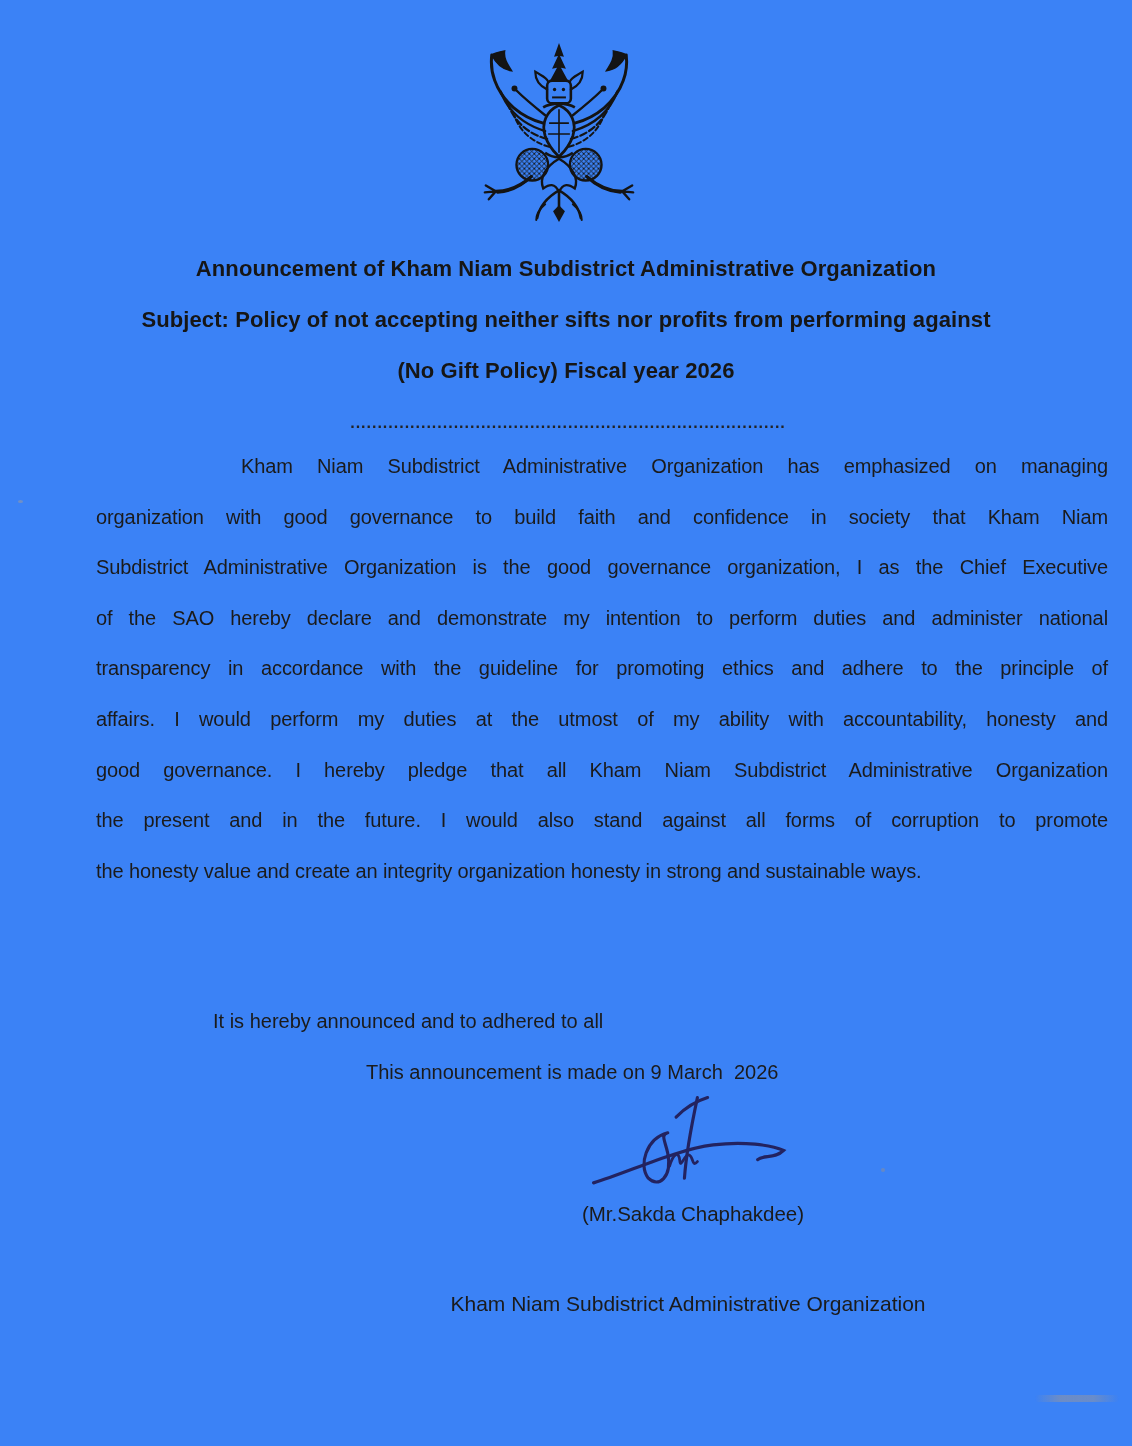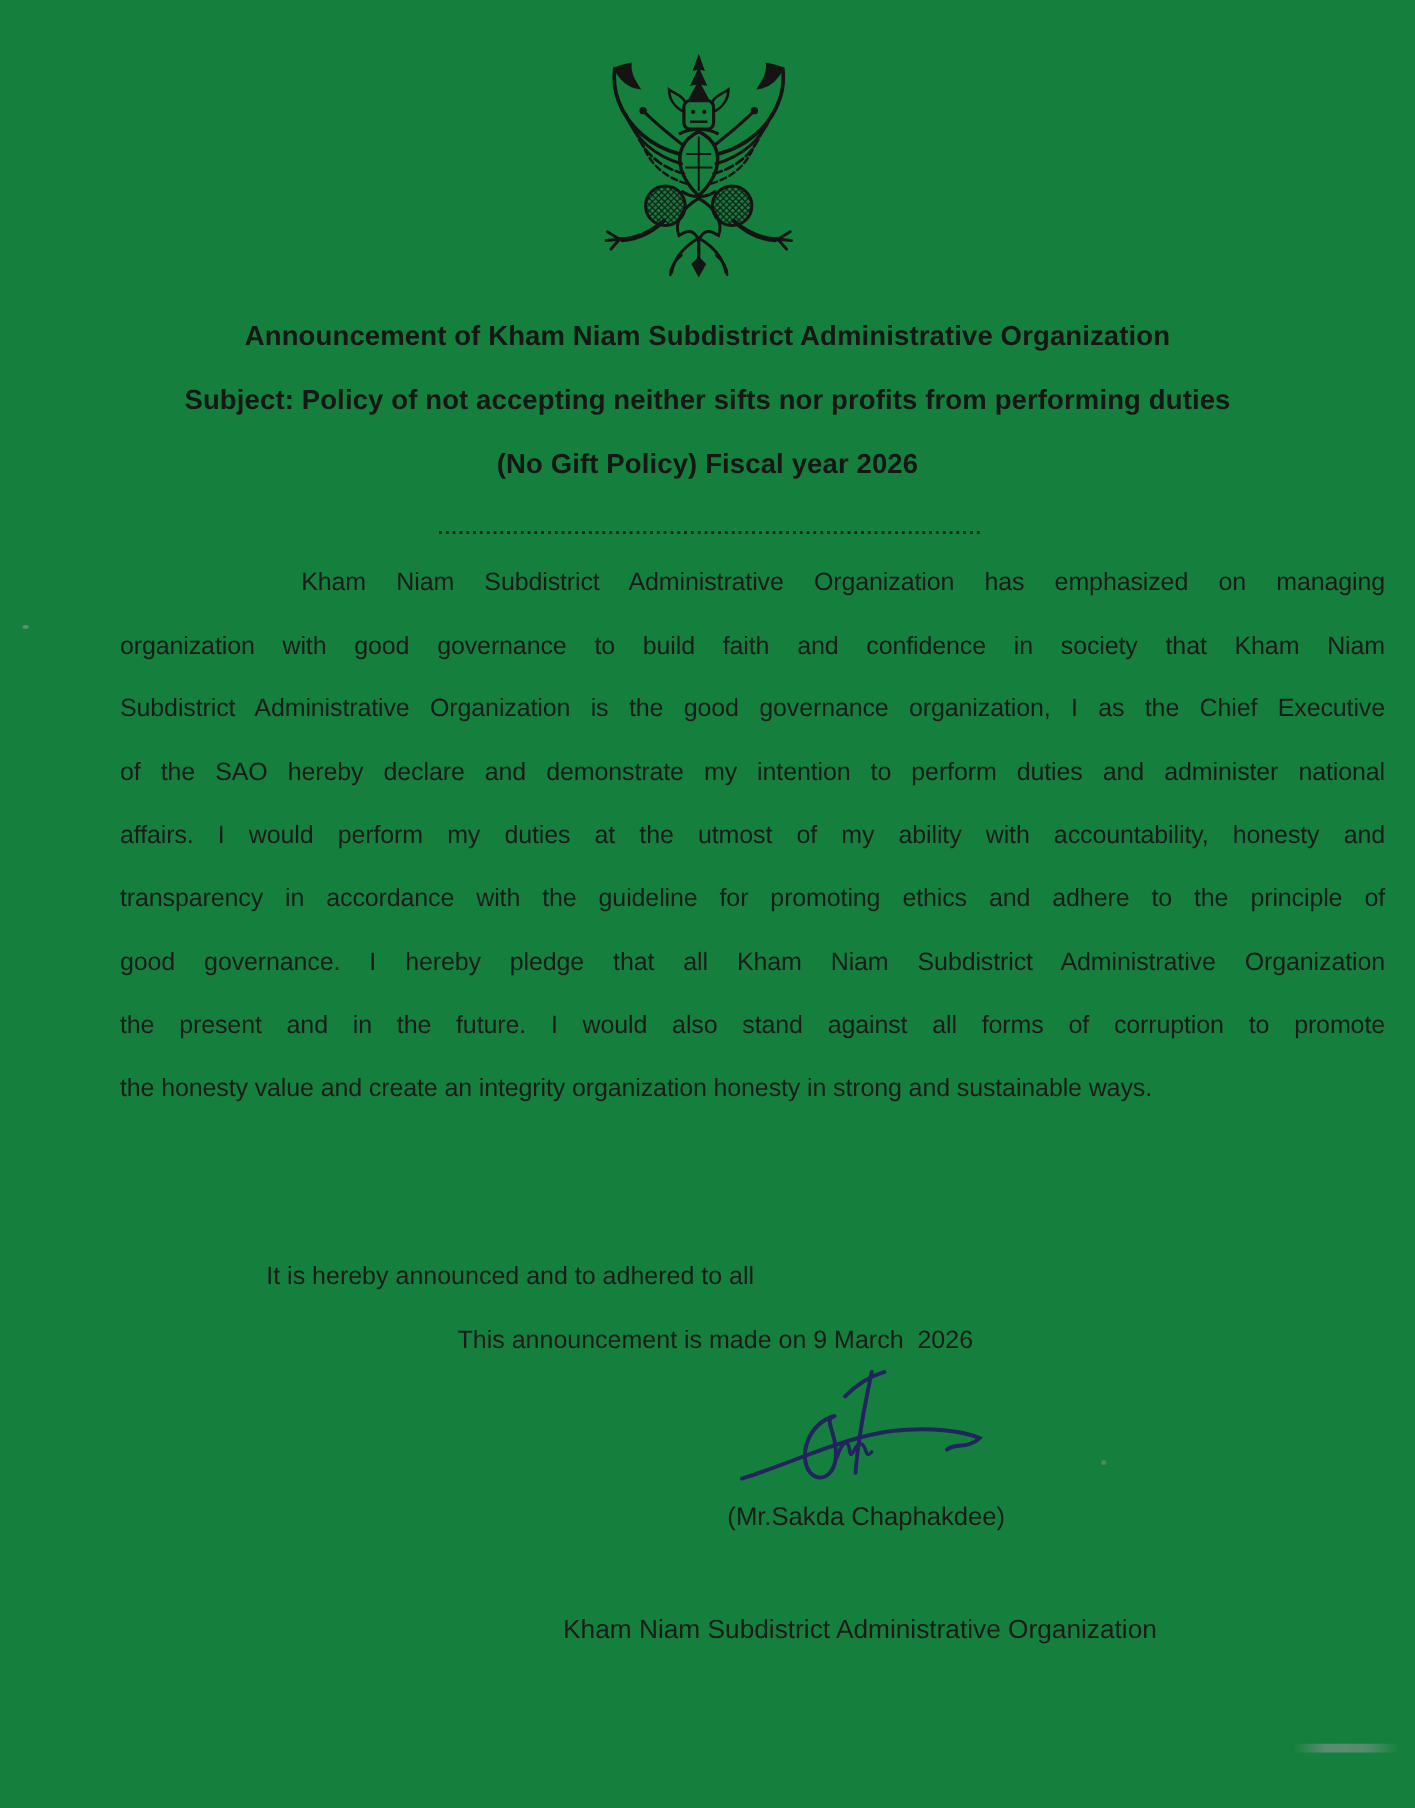--- a/index.html
+++ b/index.html
@@ -5,21 +5,21 @@
   html, body {
     margin: 0;
     padding: 0;
     background: #ffffff;
   }
   .page {
     position: relative;
     width: 1132px;
     height: 1446px;
     margin: 0 auto;
-    background: #15803d;
+    background: #3b82f6;
     overflow: hidden;
     font-family: "Liberation Sans", sans-serif;
     color: #1a1a1a;
   }
   .abs { position: absolute; }
 
   
   .emblem {
     left: 470px;
     top: 38px;
@@ -197,32 +197,32 @@
       <path d="M76 114 C 84 120 96 120 104 114" fill="none" stroke="#141414" stroke-width="2.4"></path>
 
       <path d="M90 120 C 76 128 70 140 74 150 C 80 146 86 144 90 154 C 94 144 100 146 106 150 C 110 140 104 128 90 120 Z" fill="none" stroke="#141414" stroke-width="2.4"></path>
 
       <path d="M90 152 L90 172" stroke="#141414" stroke-width="2.6"></path>
       <path d="M90 184 L96 173 L90 167 L84 173 Z" fill="#141414"></path>
     </svg>
   </div>
 
   <div class="abs hline h1">Announcement of Kham Niam Subdistrict Administrative Organization</div>
-  <div class="abs hline h2">Subject: Policy of not accepting neither sifts nor profits from performing duties</div>
+  <div class="abs hline h2">Subject: Policy of not accepting neither sifts nor profits from performing against</div>
   <div class="abs hline h3">(No Gift Policy) Fiscal year 2026</div>
 
   <div class="abs dots">................................................................................</div>
 
   <div class="abs body-block">
     <div class="pline jline indent">Kham Niam Subdistrict Administrative Organization has emphasized on managing</div>
     <div class="pline jline">organization with good governance to build faith and confidence in society that Kham Niam</div>
     <div class="pline jline">Subdistrict Administrative Organization is the good governance organization, I as the Chief Executive</div>
     <div class="pline jline">of the SAO hereby declare and demonstrate my intention to perform duties and administer national</div>
+    <div class="pline jline">transparency in accordance with the guideline for promoting ethics and adhere to the principle of</div>
     <div class="pline jline">affairs. I would perform my duties at the utmost of my ability with accountability, honesty and</div>
-    <div class="pline jline">transparency in accordance with the guideline for promoting ethics and adhere to the principle of</div>
     <div class="pline jline">good governance. I hereby pledge that all Kham Niam Subdistrict Administrative Organization</div>
     <div class="pline jline">the present and in the future. I would also stand against all forms of corruption to promote</div>
     <div class="pline">the honesty value and create an integrity organization honesty in strong and sustainable ways.</div>
   </div>
 
   <div class="abs closing">It is hereby announced and to adhered to all</div>
   <div class="abs dateline">This announcement is made on 9 March  2026</div>
 
   <div class="abs sig-img">
     <svg viewBox="0 0 220 110" xmlns="http://www.w3.org/2000/svg">

